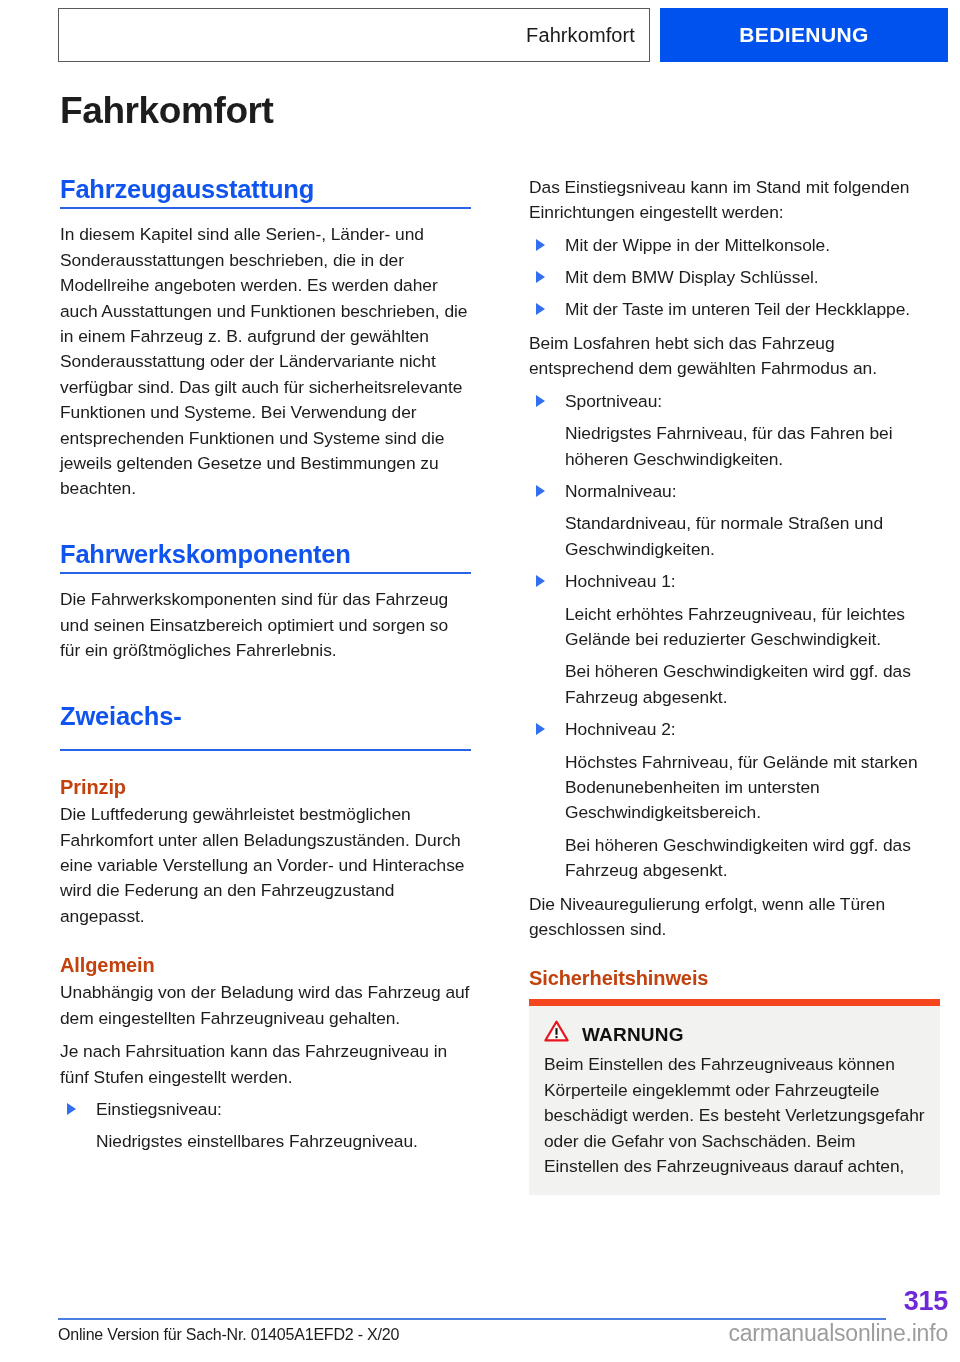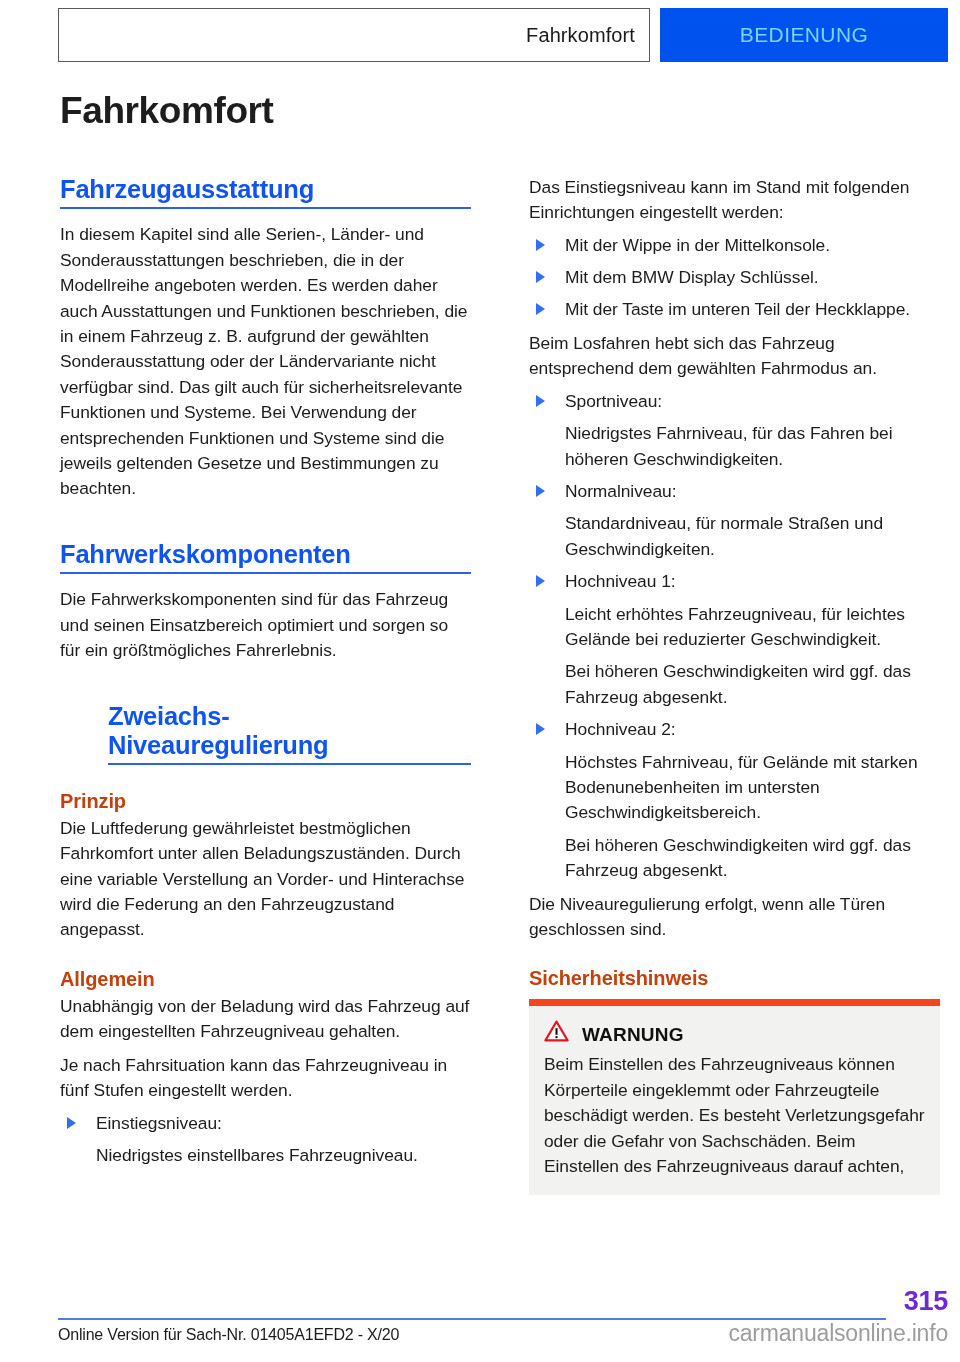--- a/index.html
+++ b/index.html
@@ -52,22 +52,22 @@
   .header-gap { flex: 0 0 10px; }
   .header-right {
     flex: 1 1 auto;
     background: #0052ee;
     display: flex;
     align-items: center;
     justify-content: center;
   }
   .header-right-text {
     font-size: 21px;
-    font-weight: normal;
-    color: #7dd3fc;
+    font-weight: bold;
+    color: #ffffff;
     letter-spacing: 0.4px;
   }
 
   
   .content {
     position: absolute;
     top: 92px;
     left: 60px;
     width: 880px;
   }
@@ -94,21 +94,21 @@
   .h1blue {
     font-size: 25.5px;
     font-weight: bold;
     color: #1054f0;
     letter-spacing: -0.2px;
     line-height: 1.16;
     margin: 0;
     padding-bottom: 3px;
     border-bottom: 2px solid #2a63e8;
   }
-  .h1blue.tight { padding-bottom: 2px; margin-left: 48px; }
+  .h1blue.tight { padding-bottom: 18px; }
 
   .h2blue {
     font-size: 20px;
     font-weight: bold;
     color: #c2410c;
     margin: 0 0 3px 0;
     letter-spacing: -0.1px;
   }
 
   
@@ -259,21 +259,20 @@
         <div class="gap-lg"></div>
 
         <h2 class="h1blue">Fahrwerkskomponenten</h2>
         <div class="gap-sm"></div>
         <p class="body">Die Fahrwerkskomponenten sind für das Fahrzeug und seinen Einsatzbereich optimiert und sorgen so für ein größtmögliches Fahrerlebnis.</p>
 
         <div class="gap-lg"></div>
 
         <h2 class="h1blue tight">
           <span>Zweiachs-</span><br>
-          <span>Niveauregulierung</span>
         </h2>
 
         <div class="gap-md"></div>
 
         <h3 class="h2blue">Prinzip</h3>
         <p class="body">Die Luftfederung gewährleistet bestmöglichen Fahrkomfort unter allen Beladungszuständen. Durch eine variable Verstellung an Vorder- und Hinterachse wird die Federung an den Fahrzeugzustand angepasst.</p>
 
         <div class="gap-md"></div>
 
         <h3 class="h2blue">Allgemein</h3>

